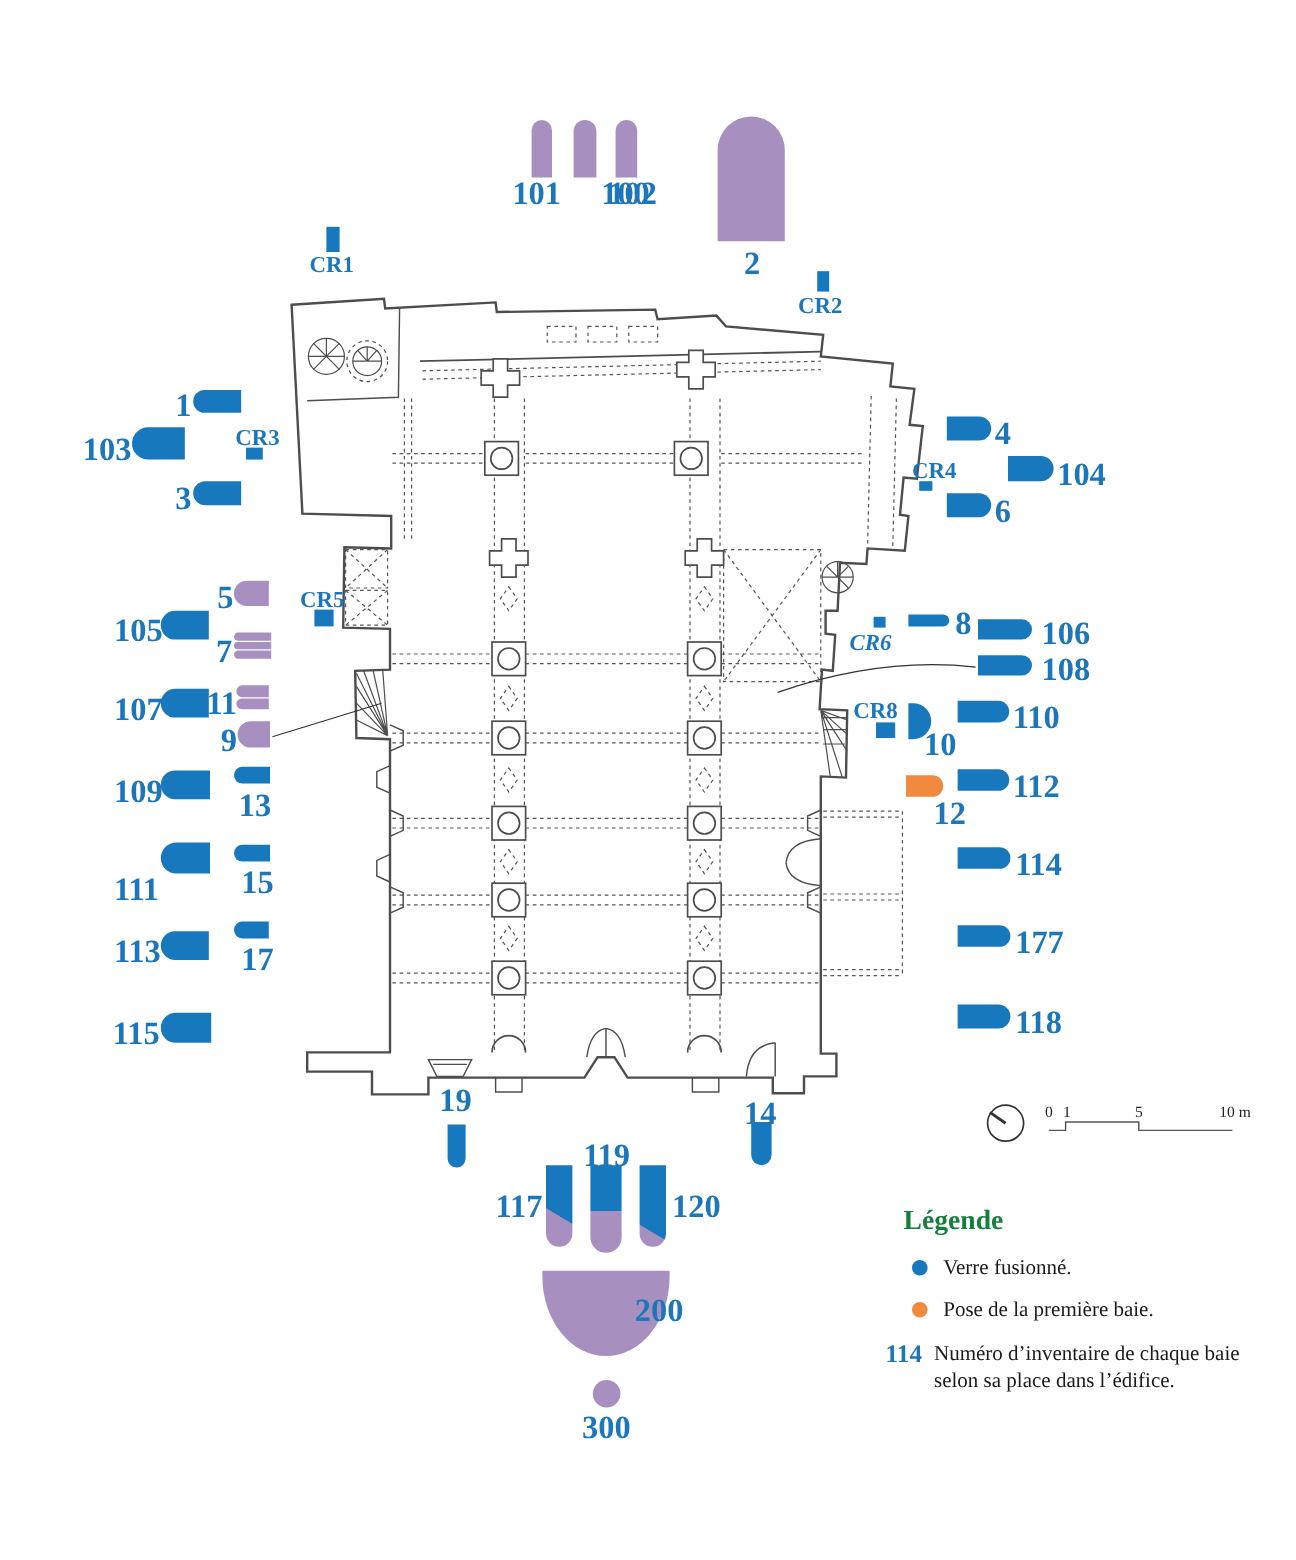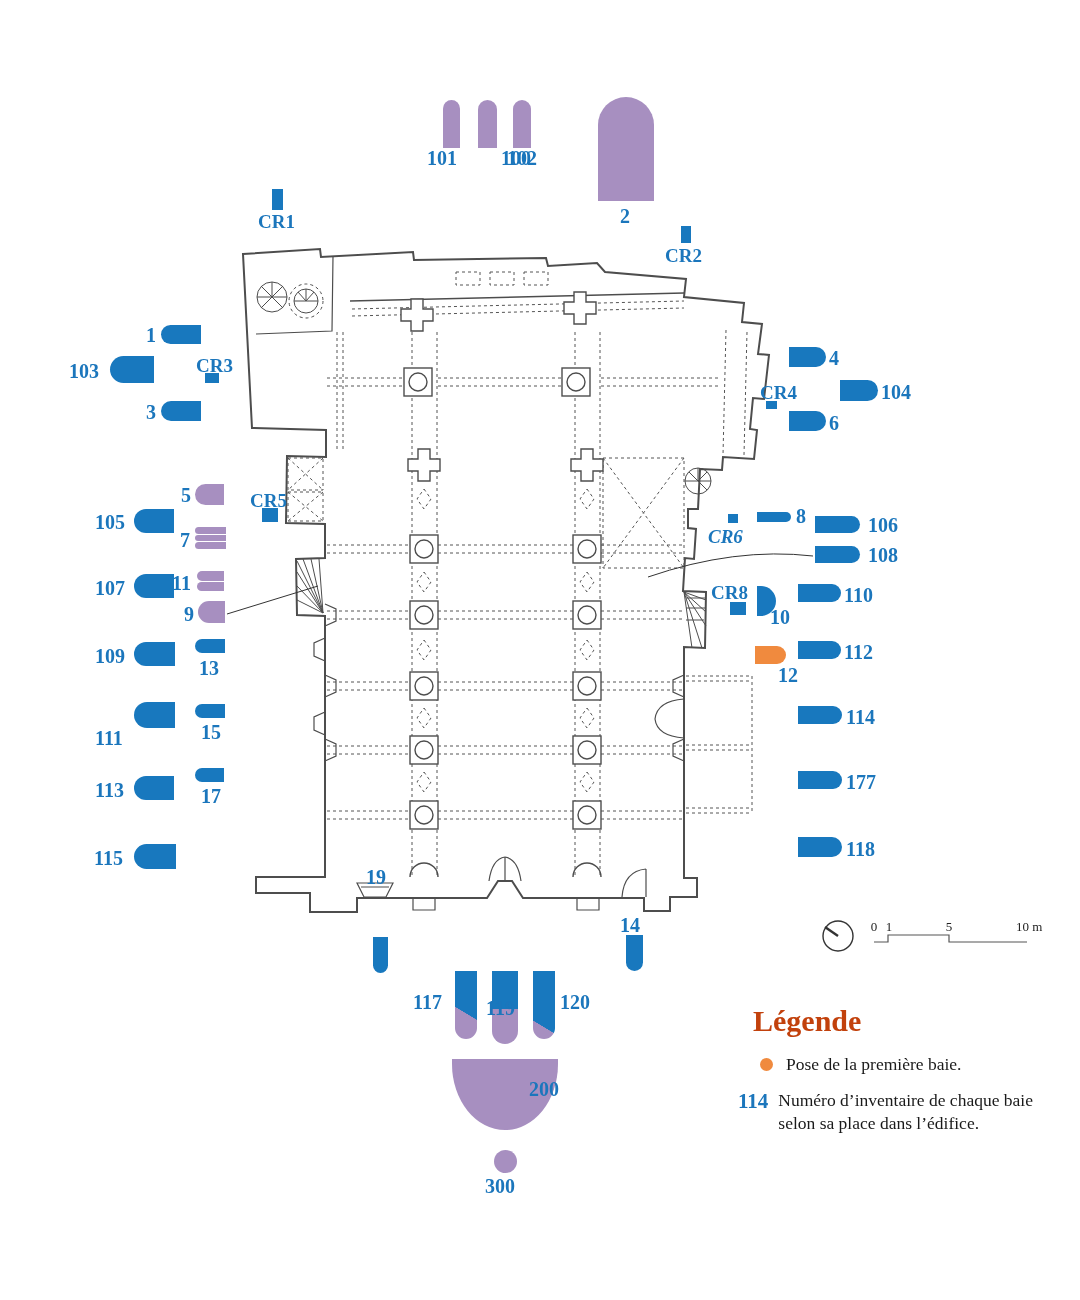--- a/index.html
+++ b/index.html
@@ -1,39 +1,39 @@
 <!DOCTYPE html>
 <html><head>
 <meta charset="utf-8">
 <style>
   html,body{margin:0;padding:0;}
   body{width:1080px;height:1300px;position:relative;background:#ffffff;
        font-family:"Liberation Serif",serif;overflow:hidden;}
   svg{position:absolute;left:0;top:0;}
-  .lbl{position:absolute;color:#1B76BC;font-weight:700;font-size:20px;line-height:1;
+  .lbl{position:absolute;color:#1B76BC;font-weight:700;font-size:27px;line-height:1;
        white-space:nowrap;font-family:"Liberation Serif",serif;}
   .lbl.sm{font-size:19px;}
   .shape{position:absolute;}
   .blue{background:#1878BE;}
   .purple{background:#A78FC0;}
   .orange{background:#F08A3E;}
   .rl{border-radius:999px 0 0 999px;}
   .rr{border-radius:0 999px 999px 0;}
   .rt{border-radius:999px 999px 0 0;}
   .rb{border-radius:0 0 999px 999px;}
   .arch{border-radius:28px 28px 0 0;}
   .bowl{border-radius:0 0 53px 53px / 0 0 66px 66px;}
   .circle{border-radius:50%;}
   .lobes{display:flex;flex-direction:column;gap:1px;background:transparent;}
   .lobes>div{flex:1;background:#A78FC0;border-radius:999px 0 0 999px;}
   .g117{background:linear-gradient(211deg,#1878BE 60%,#A78FC0 60.5%);border-radius:0 0 999px 999px;}
   .g119{background:linear-gradient(180deg,#1878BE 52%,#A78FC0 52.5%);border-radius:0 0 999px 999px;}
   .g120{background:linear-gradient(211deg,#1878BE 77%,#A78FC0 77.5%);border-radius:0 0 999px 999px;}
   .legend{position:absolute;left:753px;top:1004px;width:310px;color:#1a1a1a;}
-  .legend h2{font-size:30px;font-weight:700;margin:0 0 16px 0;color:#c2410c;}
+  .legend h2{font-size:23px;font-weight:700;margin:0 0 16px 0;color:#15803d;}
   .leg-item{display:flex;align-items:center;margin-bottom:14px;font-size:17.5px;}
   .dot{width:13px;height:13px;border-radius:50%;flex:none;margin:0 13px 0 7px;}
   .numkey{display:flex;align-items:flex-start;margin-top:2px;}
   .numkey .num{color:#1B76BC;font-weight:700;font-size:21px;margin:0 10px 0 -15px;line-height:1.15;}
   .numkey .txt{font-size:17.5px;line-height:1.3;}
 </style>
 </head>
 <body>
 
 <svg width="1080" height="1300" viewBox="0 0 1080 1300">
@@ -252,30 +252,34 @@
 <div class="lbl" style="left:868px;top:515px;">106</div>
 <div class="lbl" style="left:868px;top:545px;">108</div>
 <div class="lbl sm" style="left:711px;top:583px;">CR8</div>
 <div class="lbl" style="left:770px;top:607px;">10</div>
 <div class="lbl" style="left:844px;top:585px;">110</div>
 <div class="lbl" style="left:844px;top:642px;">112</div>
 <div class="lbl" style="left:778px;top:665px;">12</div>
 <div class="lbl" style="left:846px;top:707px;">114</div>
 <div class="lbl" style="left:846px;top:772px;">177</div>
 <div class="lbl" style="left:846px;top:839px;">118</div>
-<div class="lbl" style="left:366px;top:867px;">19</div>
+<div class="lbl" style="left:366px;top:904px;">19</div>
 <div class="lbl" style="left:620px;top:915px;">14</div>
 <div class="lbl" style="left:413px;top:992px;">117</div>
-<div class="lbl" style="left:486px;top:950px;margin-top:48px;">119</div>
+<div class="lbl" style="left:486px;top:950px;">119</div>
 <div class="lbl" style="left:560px;top:992px;">120</div>
 <div class="lbl" style="left:489px;top:1079px;margin-left:40px;">200</div>
 <div class="lbl" style="left:485px;top:1176px;">300</div>
 
 <div class="legend">
   <h2>Légende</h2>
+  <div class="leg-item">
+    <span class="dot blue"></span>
+    <span>Verre fusionné.</span>
+  </div>
   <div class="leg-item">
     <span class="dot orange"></span>
     <span>Pose de la première baie.</span>
   </div>
   <div class="numkey">
     <span class="num">114</span>
     <span class="txt">
       <span>Numéro d’inventaire de chaque baie</span><br>
       <span>selon sa place dans l’édifice.</span>
     </span>

